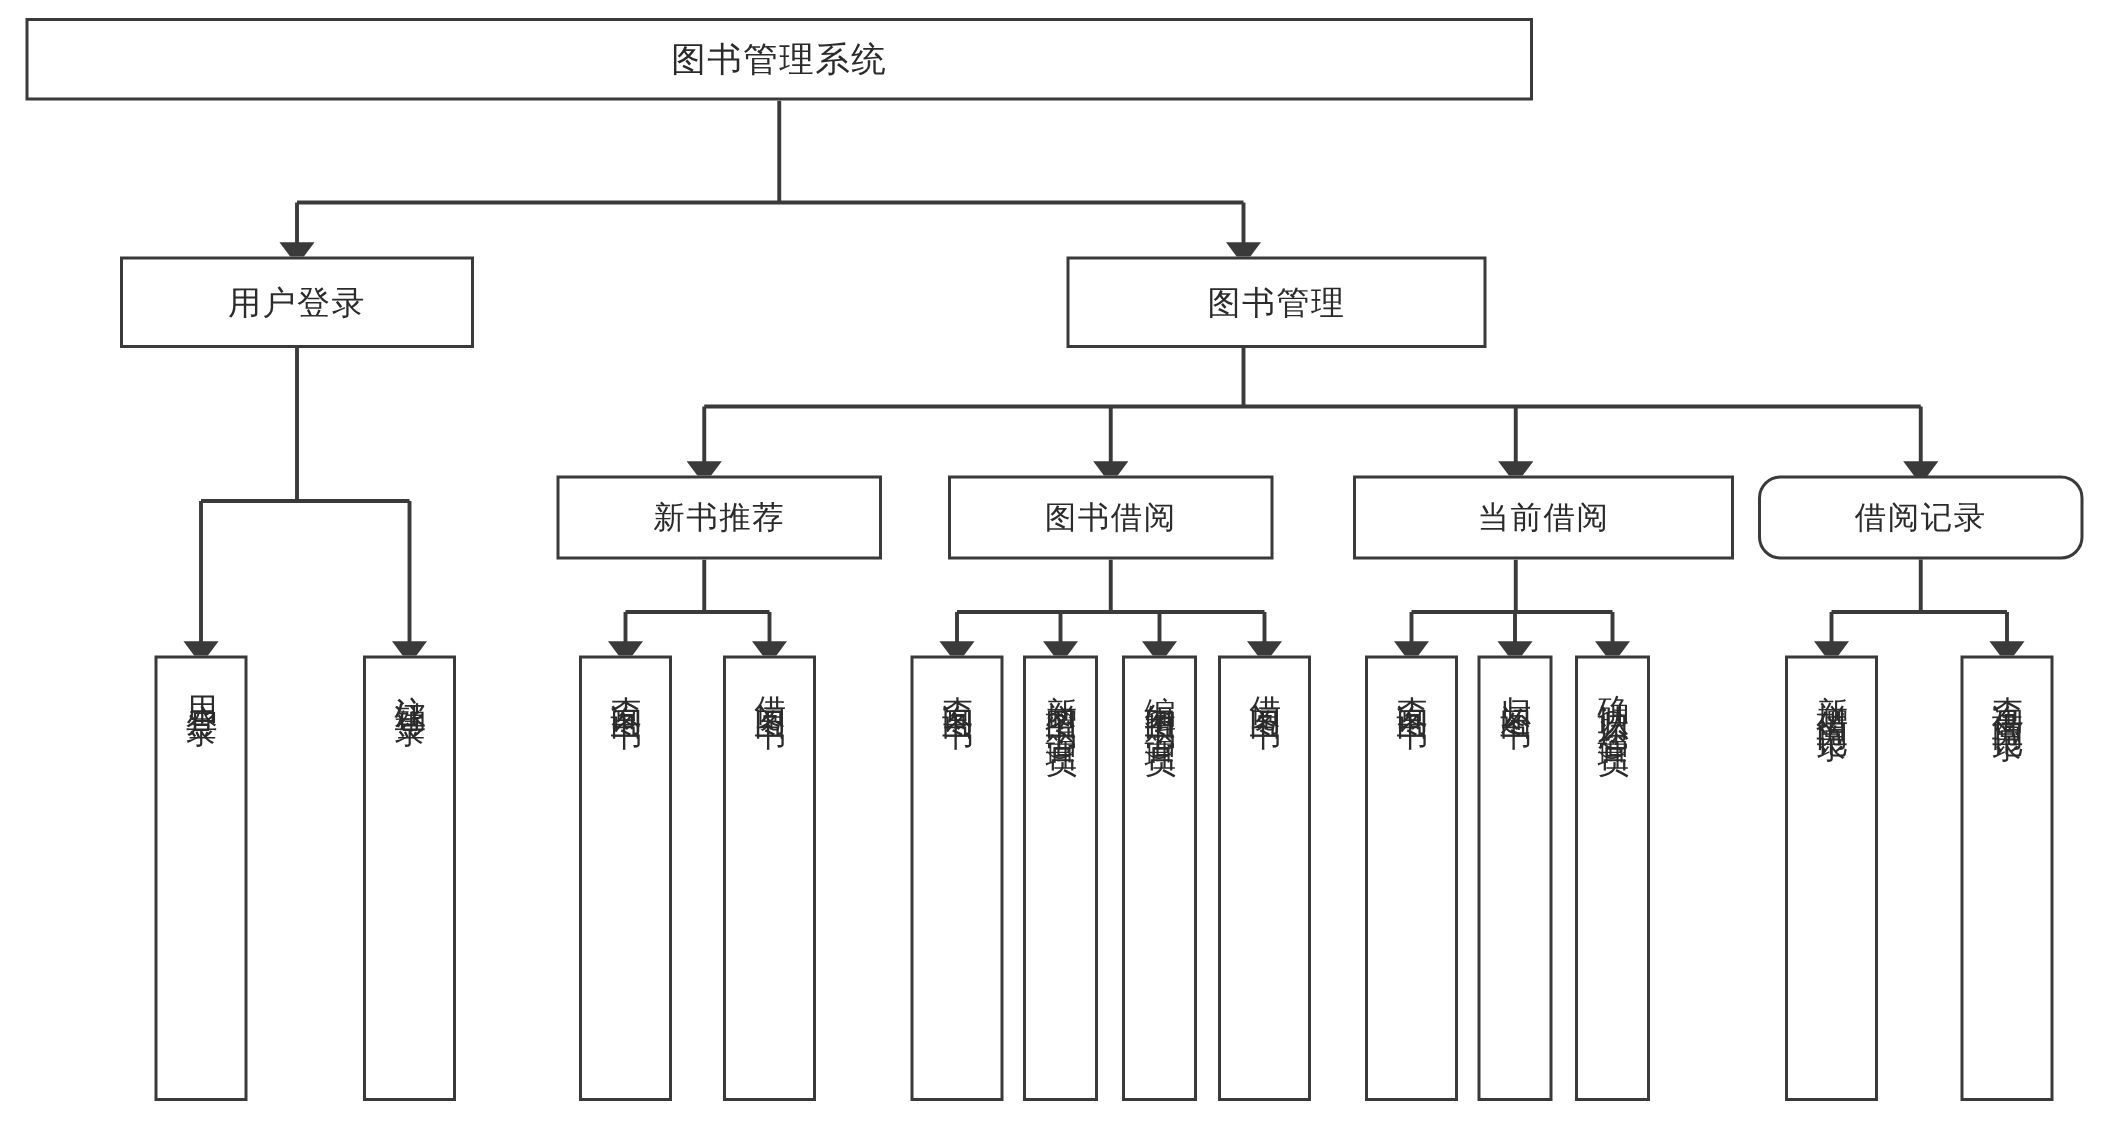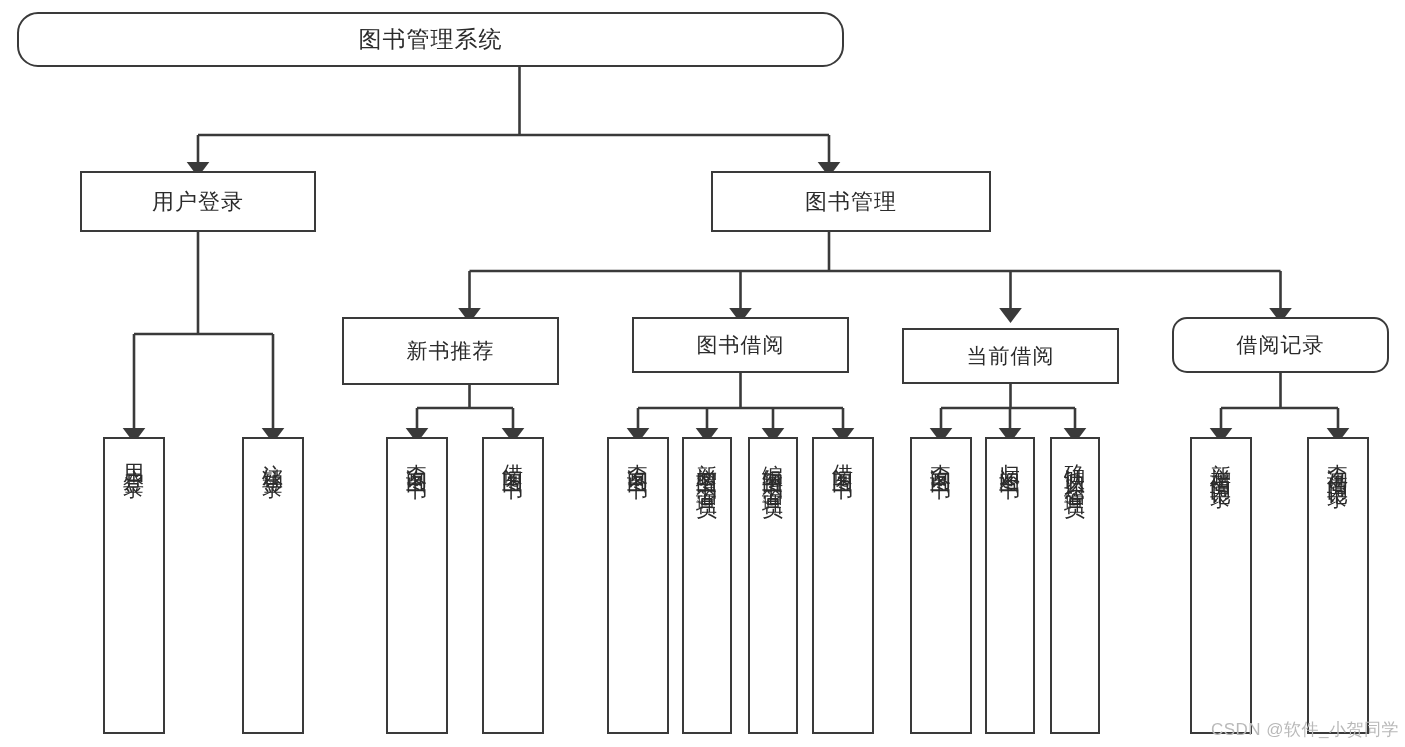--- a/index.html
+++ b/index.html
@@ -114,36 +114,36 @@
         <path d="M 1010 408 L 1010 434" marker-end="url(#arrow)"></path>
         <path d="M 1075 408 L 1075 434" marker-end="url(#arrow)"></path>
         <path d="M 1280.5 373 L 1280.5 408"></path>
         <path d="M 1221 408 L 1338 408"></path>
         <path d="M 1221 408 L 1221 434" marker-end="url(#arrow)"></path>
         <path d="M 1338 408 L 1338 434" marker-end="url(#arrow)"></path>
       </g>
   </svg>
 
   <div id="node-layer">
-      <div class="node horizontal size-root" style="left: 17px; top: 12px; width: 827px; height: 55px; border-radius: 21px;">
+      <div class="node horizontal size-root" style="left: 17px; top: 12px; width: 1005px; height: 55px;">
         <span class="node-label">图书管理系统</span>
       </div>
       <div class="node horizontal size-l2" style="left: 80px; top: 171px; width: 236px; height: 61px;">
         <span class="node-label">用户登录</span>
       </div>
       <div class="node horizontal size-l2" style="left: 711px; top: 171px; width: 280px; height: 61px;">
         <span class="node-label">图书管理</span>
       </div>
-      <div class="node horizontal size-l3" style="left: 342px; top: 317px; width: 217px; height: 68px;">
+      <div class="node horizontal size-l3" style="left: 371px; top: 317px; width: 217px; height: 56px;">
         <span class="node-label">新书推荐</span>
       </div>
       <div class="node horizontal size-l3" style="left: 632px; top: 317px; width: 217px; height: 56px;">
         <span class="node-label">图书借阅</span>
       </div>
-      <div class="node horizontal size-l3" style="left: 902px; top: 317px; width: 217px; height: 56px; margin-top: 11px;">
+      <div class="node horizontal size-l3" style="left: 902px; top: 317px; width: 254px; height: 56px;">
         <span class="node-label">当前借阅</span>
       </div>
       <div class="node horizontal size-l3" style="left: 1172px; top: 317px; width: 217px; height: 56px; border-radius: 15px;">
         <span class="node-label">借阅记录</span>
       </div>
       <div class="node vertical size-leaf" style="left: 103px; top: 437px; width: 62px; height: 297px;">
         <span class="node-label">用户登录</span>
       </div>
       <div class="node vertical size-leaf" style="left: 242px; top: 437px; width: 62px; height: 297px;">
         <span class="node-label">注销登录</span>
@@ -176,15 +176,14 @@
         <span class="node-label">确认归还（管理员）</span>
       </div>
       <div class="node vertical size-leaf" style="left: 1190px; top: 437px; width: 62px; height: 297px;">
         <span class="node-label">新增借阅记录</span>
       </div>
       <div class="node vertical size-leaf" style="left: 1307px; top: 437px; width: 62px; height: 297px;">
         <span class="node-label">查询借阅记录</span>
       </div>
     </div>
 
-  <div id="watermark">CSDN @软件_小贺同学</div>
 
 </div>
 
 </body></html>

